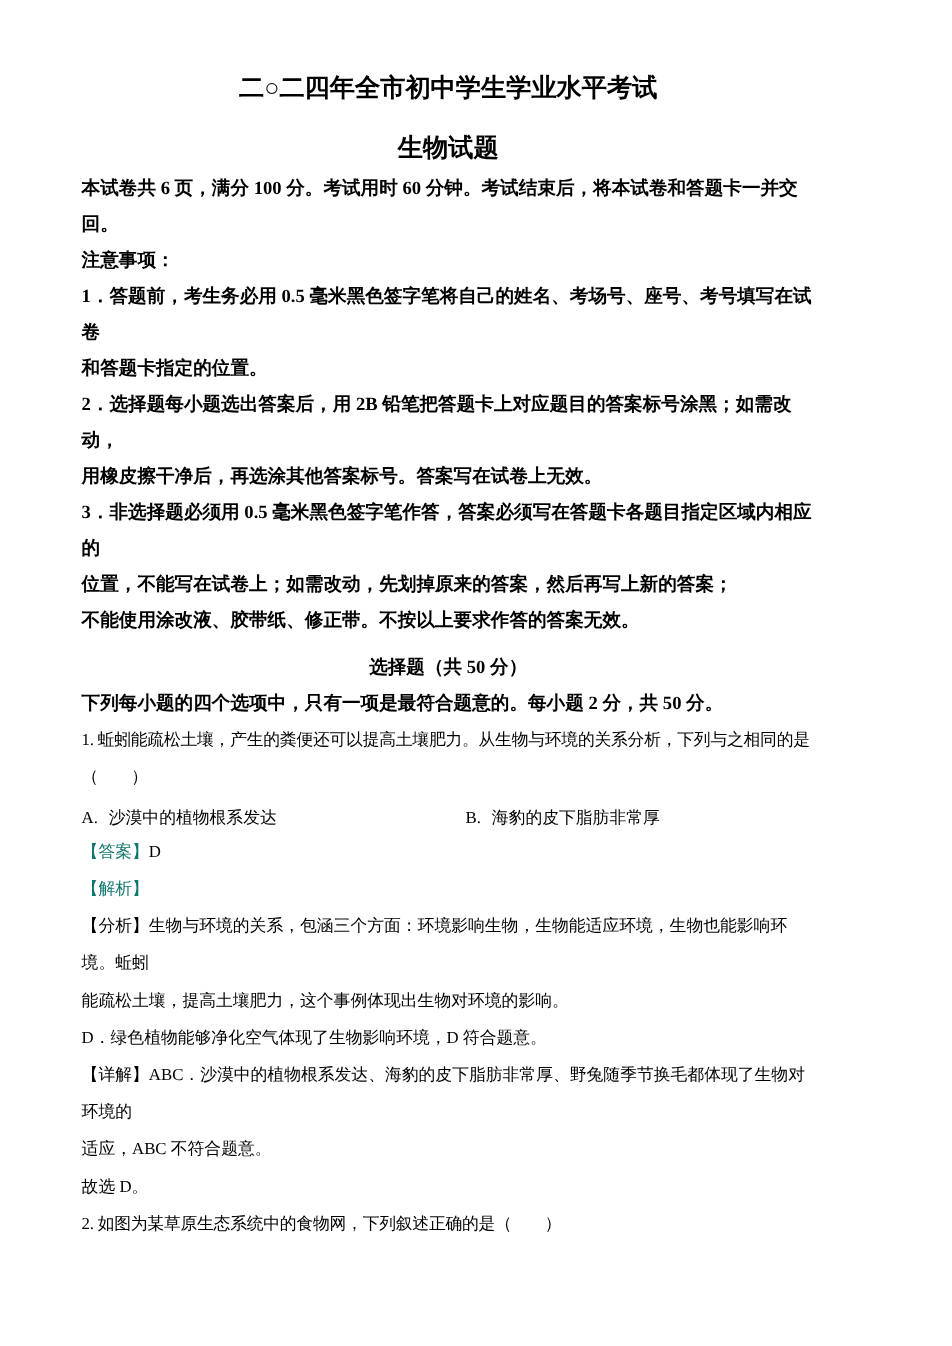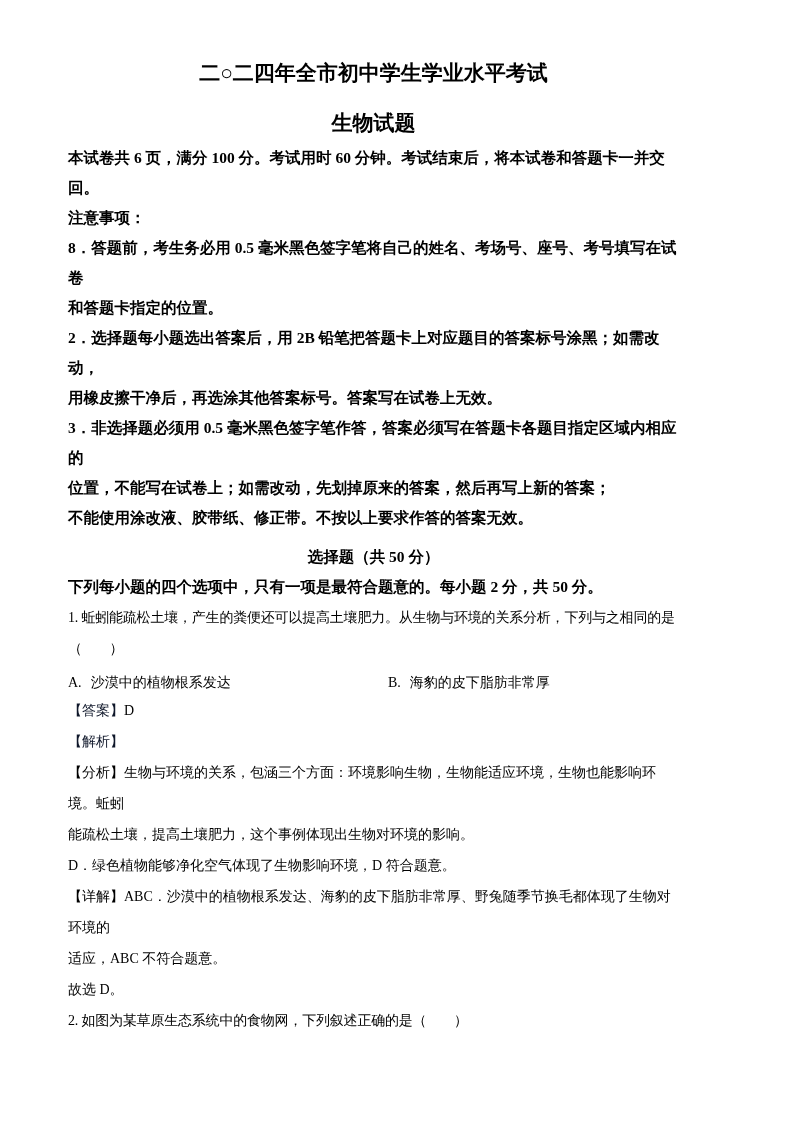--- a/index.html
+++ b/index.html
@@ -31,33 +31,33 @@
   .pre { white-space: pre-line; }
   .center { text-align: center; }
   .section-title { margin-top: 9px; }
   .qtext { font-size: 14px; line-height: 31px; }
   .stem { letter-spacing: -0.2px; }
   .opt-row { display: flex; margin-top: 7px; }
   .opt-row.second { margin-top: 6px; }
   .opt { font-size: 14px; line-height: 24px; }
   .opt.left-col { width: 320px; flex: 0 0 320px; }
   .opt-label { margin-right: 9px; }
-  .marker { color: #0f172a; }
+  .marker { color: #0f766e; }
 </style>
 </head>
 <body>
 
 <div class="page">
 
   <h1 class="title">二○二四年全市初中学生学业水平考试</h1>
   <h2 class="subtitle">生物试题</h2>
 
   <p class="b ln30">本试卷共 6 页，满分 100 分。考试用时 60 分钟。考试结束后，将本试卷和答题卡一并交回。</p>
   <p class="b ln30">注意事项：</p>
-  <p class="b ln30 pre">8．答题前，考生务必用 0.5 毫米黑色签字笔将自己的姓名、考场号、座号、考号填写在试卷
+  <p class="b ln30 pre">1．答题前，考生务必用 0.5 毫米黑色签字笔将自己的姓名、考场号、座号、考号填写在试卷
 和答题卡指定的位置。</p>
   <p class="b ln30 pre">2．选择题每小题选出答案后，用 2B 铅笔把答题卡上对应题目的答案标号涂黑；如需改动，
 用橡皮擦干净后，再选涂其他答案标号。答案写在试卷上无效。</p>
   <p class="b ln30 pre">3．非选择题必须用 0.5 毫米黑色签字笔作答，答案必须写在答题卡各题目指定区域内相应的
 位置，不能写在试卷上；如需改动，先划掉原来的答案，然后再写上新的答案；
 不能使用涂改液、胶带纸、修正带。不按以上要求作答的答案无效。</p>
 
   <p class="b ln30 center section-title">选择题（共 50 分）</p>
   <p class="b ln30">下列每小题的四个选项中，只有一项是最符合题意的。每小题 2 分，共 50 分。</p>
 

